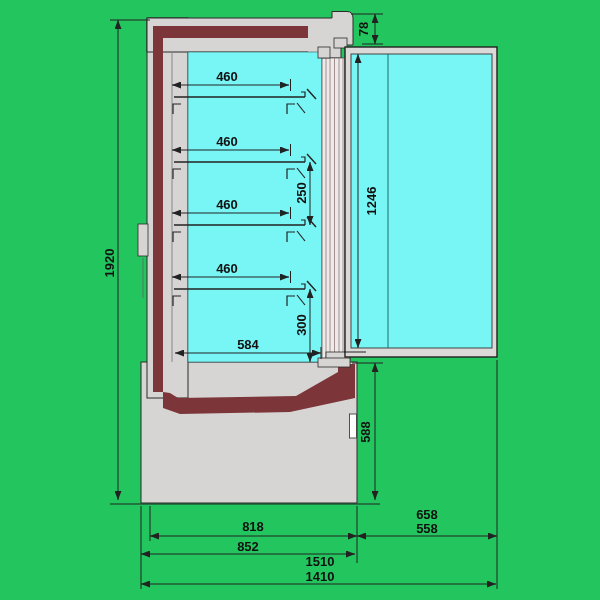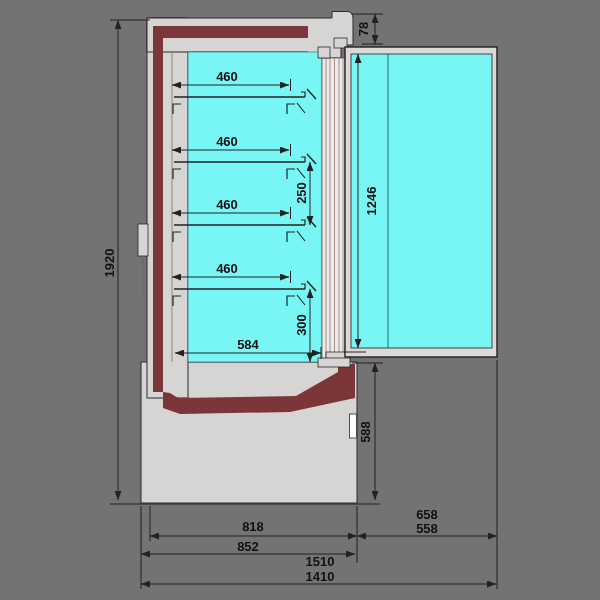--- a/index.html
+++ b/index.html
@@ -1,16 +1,16 @@
 <!DOCTYPE html>
 <html><head>
 <meta charset="utf-8">
 <style>
   html,body{margin:0;padding:0;background:#ffffff;}
-  .page{position:relative;width:600px;height:600px;background:#737373;overflow:hidden;
+  .page{position:relative;width:600px;height:600px;background:#22c55e;overflow:hidden;
         font-family:"Liberation Sans",sans-serif;}
   svg{display:block;}
   text.dim{font-family:"Liberation Sans","DejaVu Sans",sans-serif;
            font-size:13px;font-weight:bold;fill:#111111;}
 </style>
 </head>
 <body>
 
 <div class="page">
 <svg width="600" height="600" viewBox="0 0 600 600">

